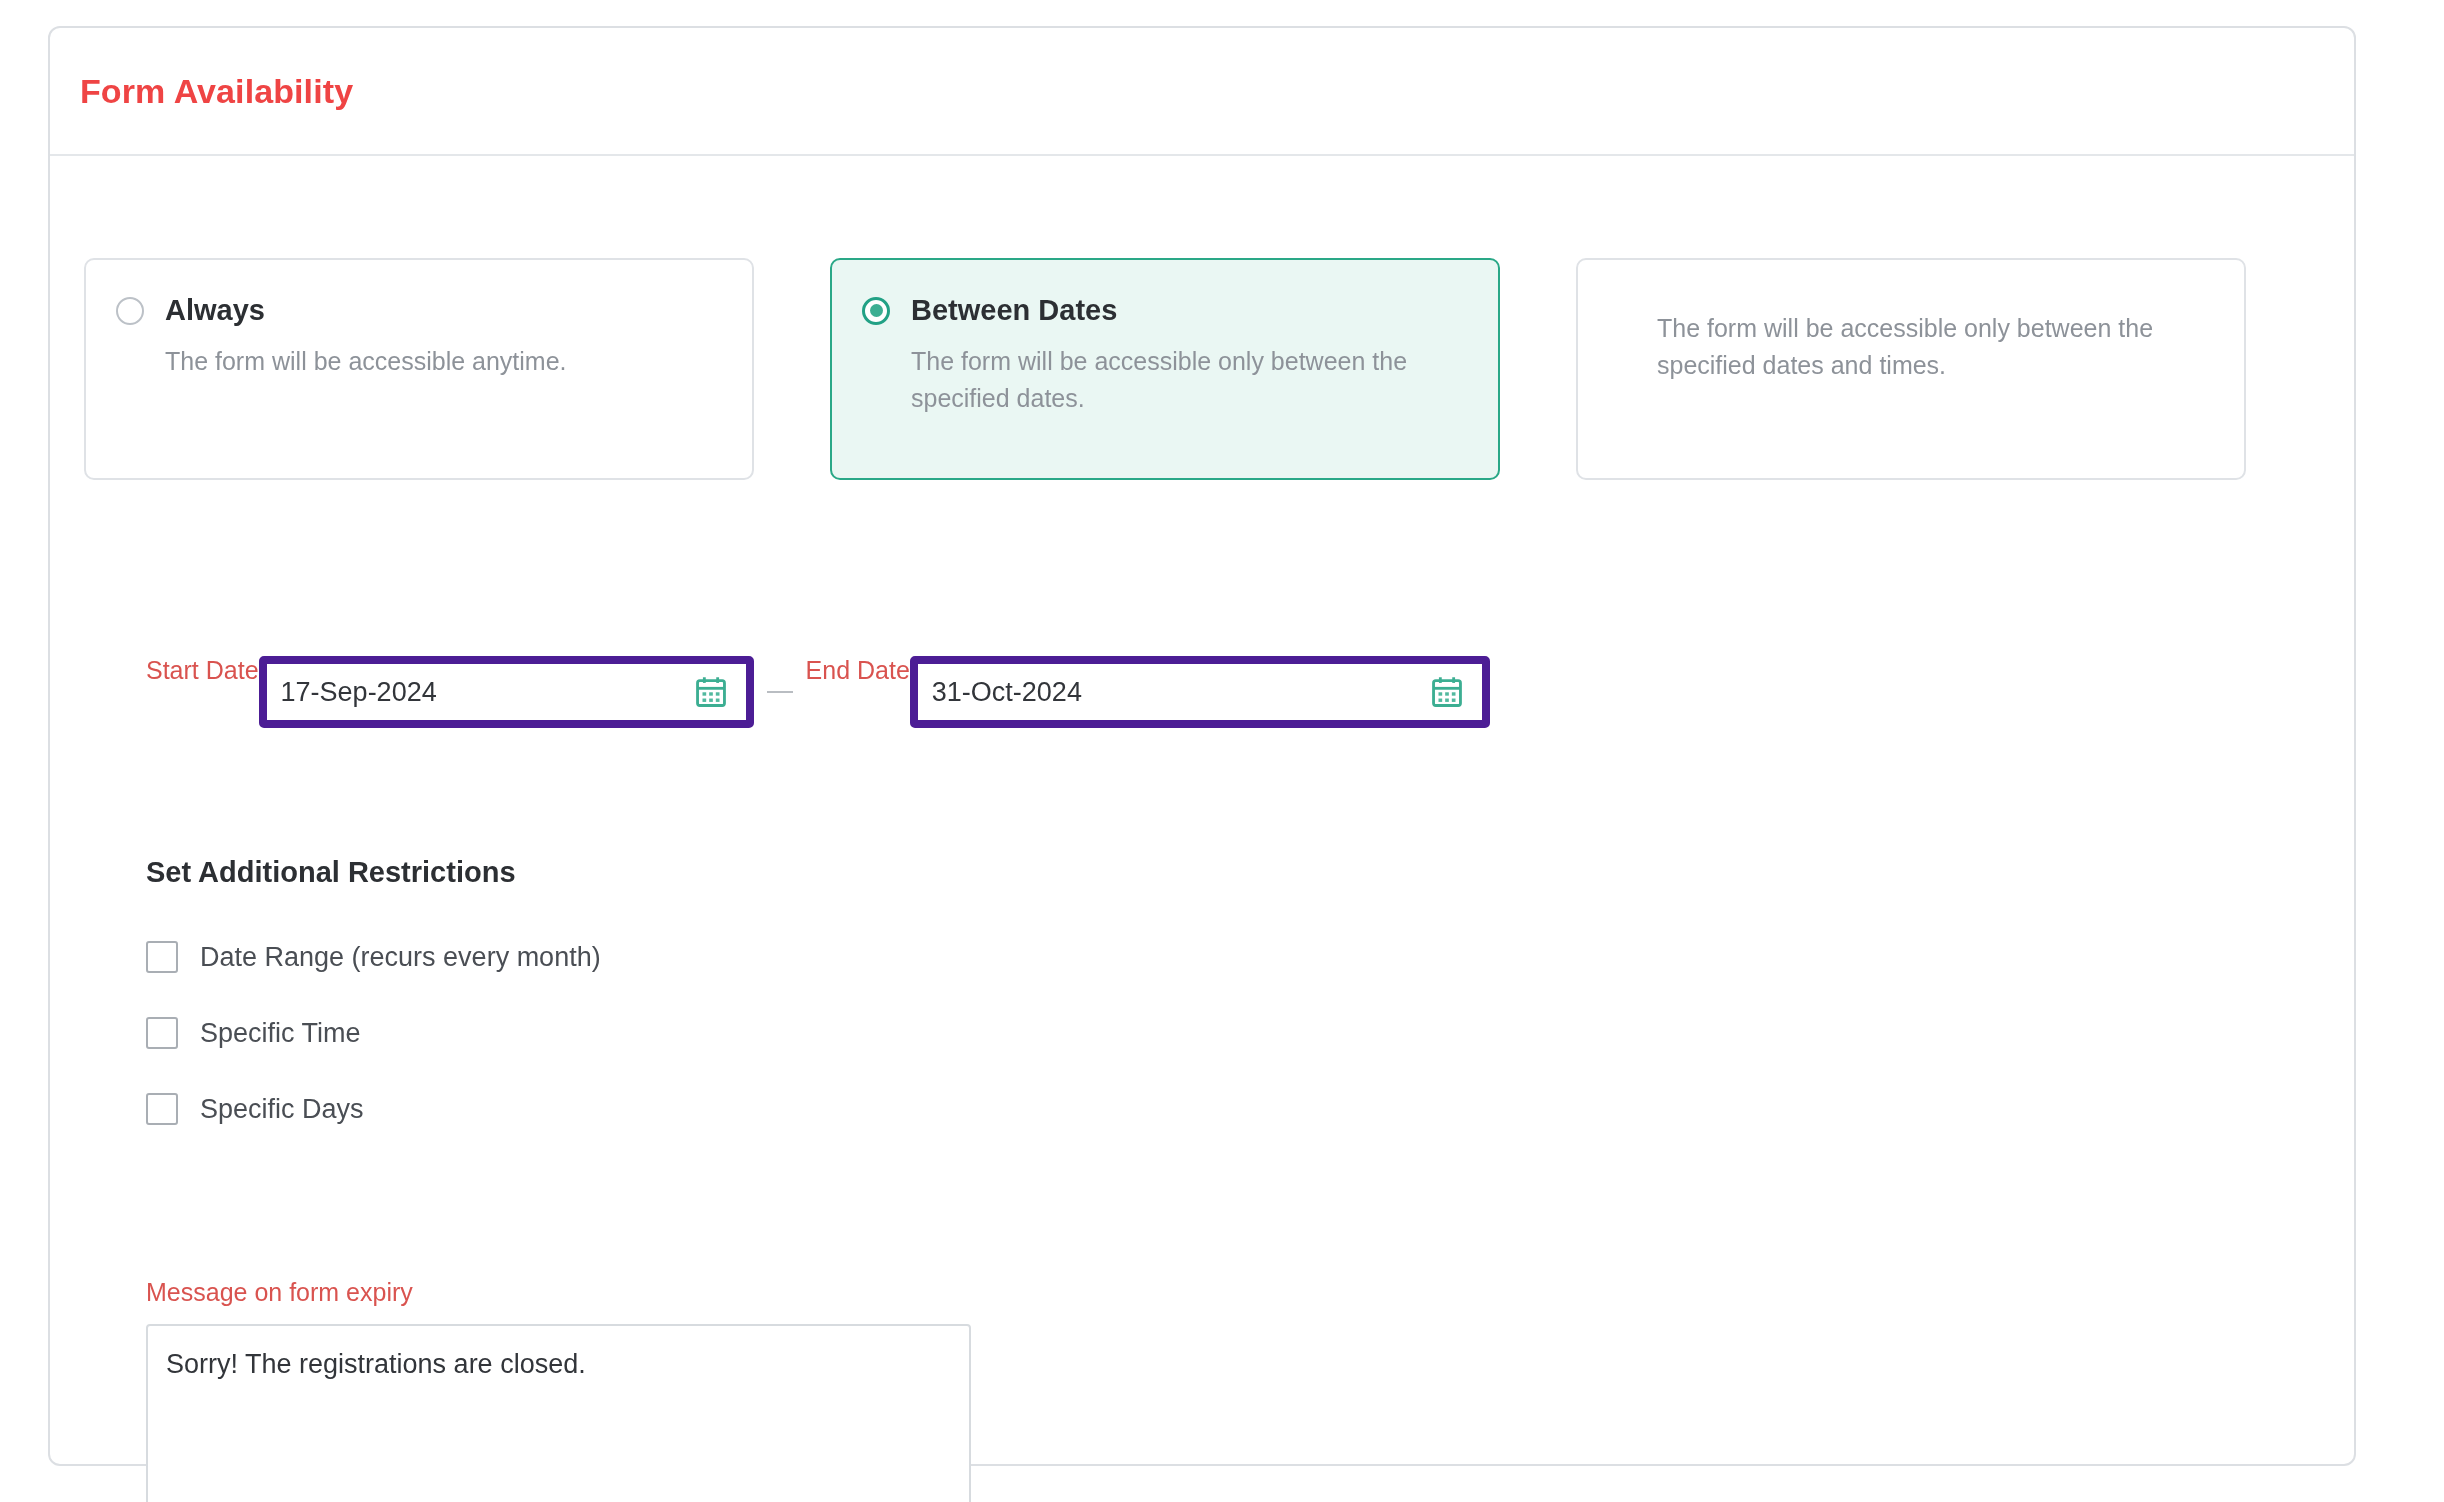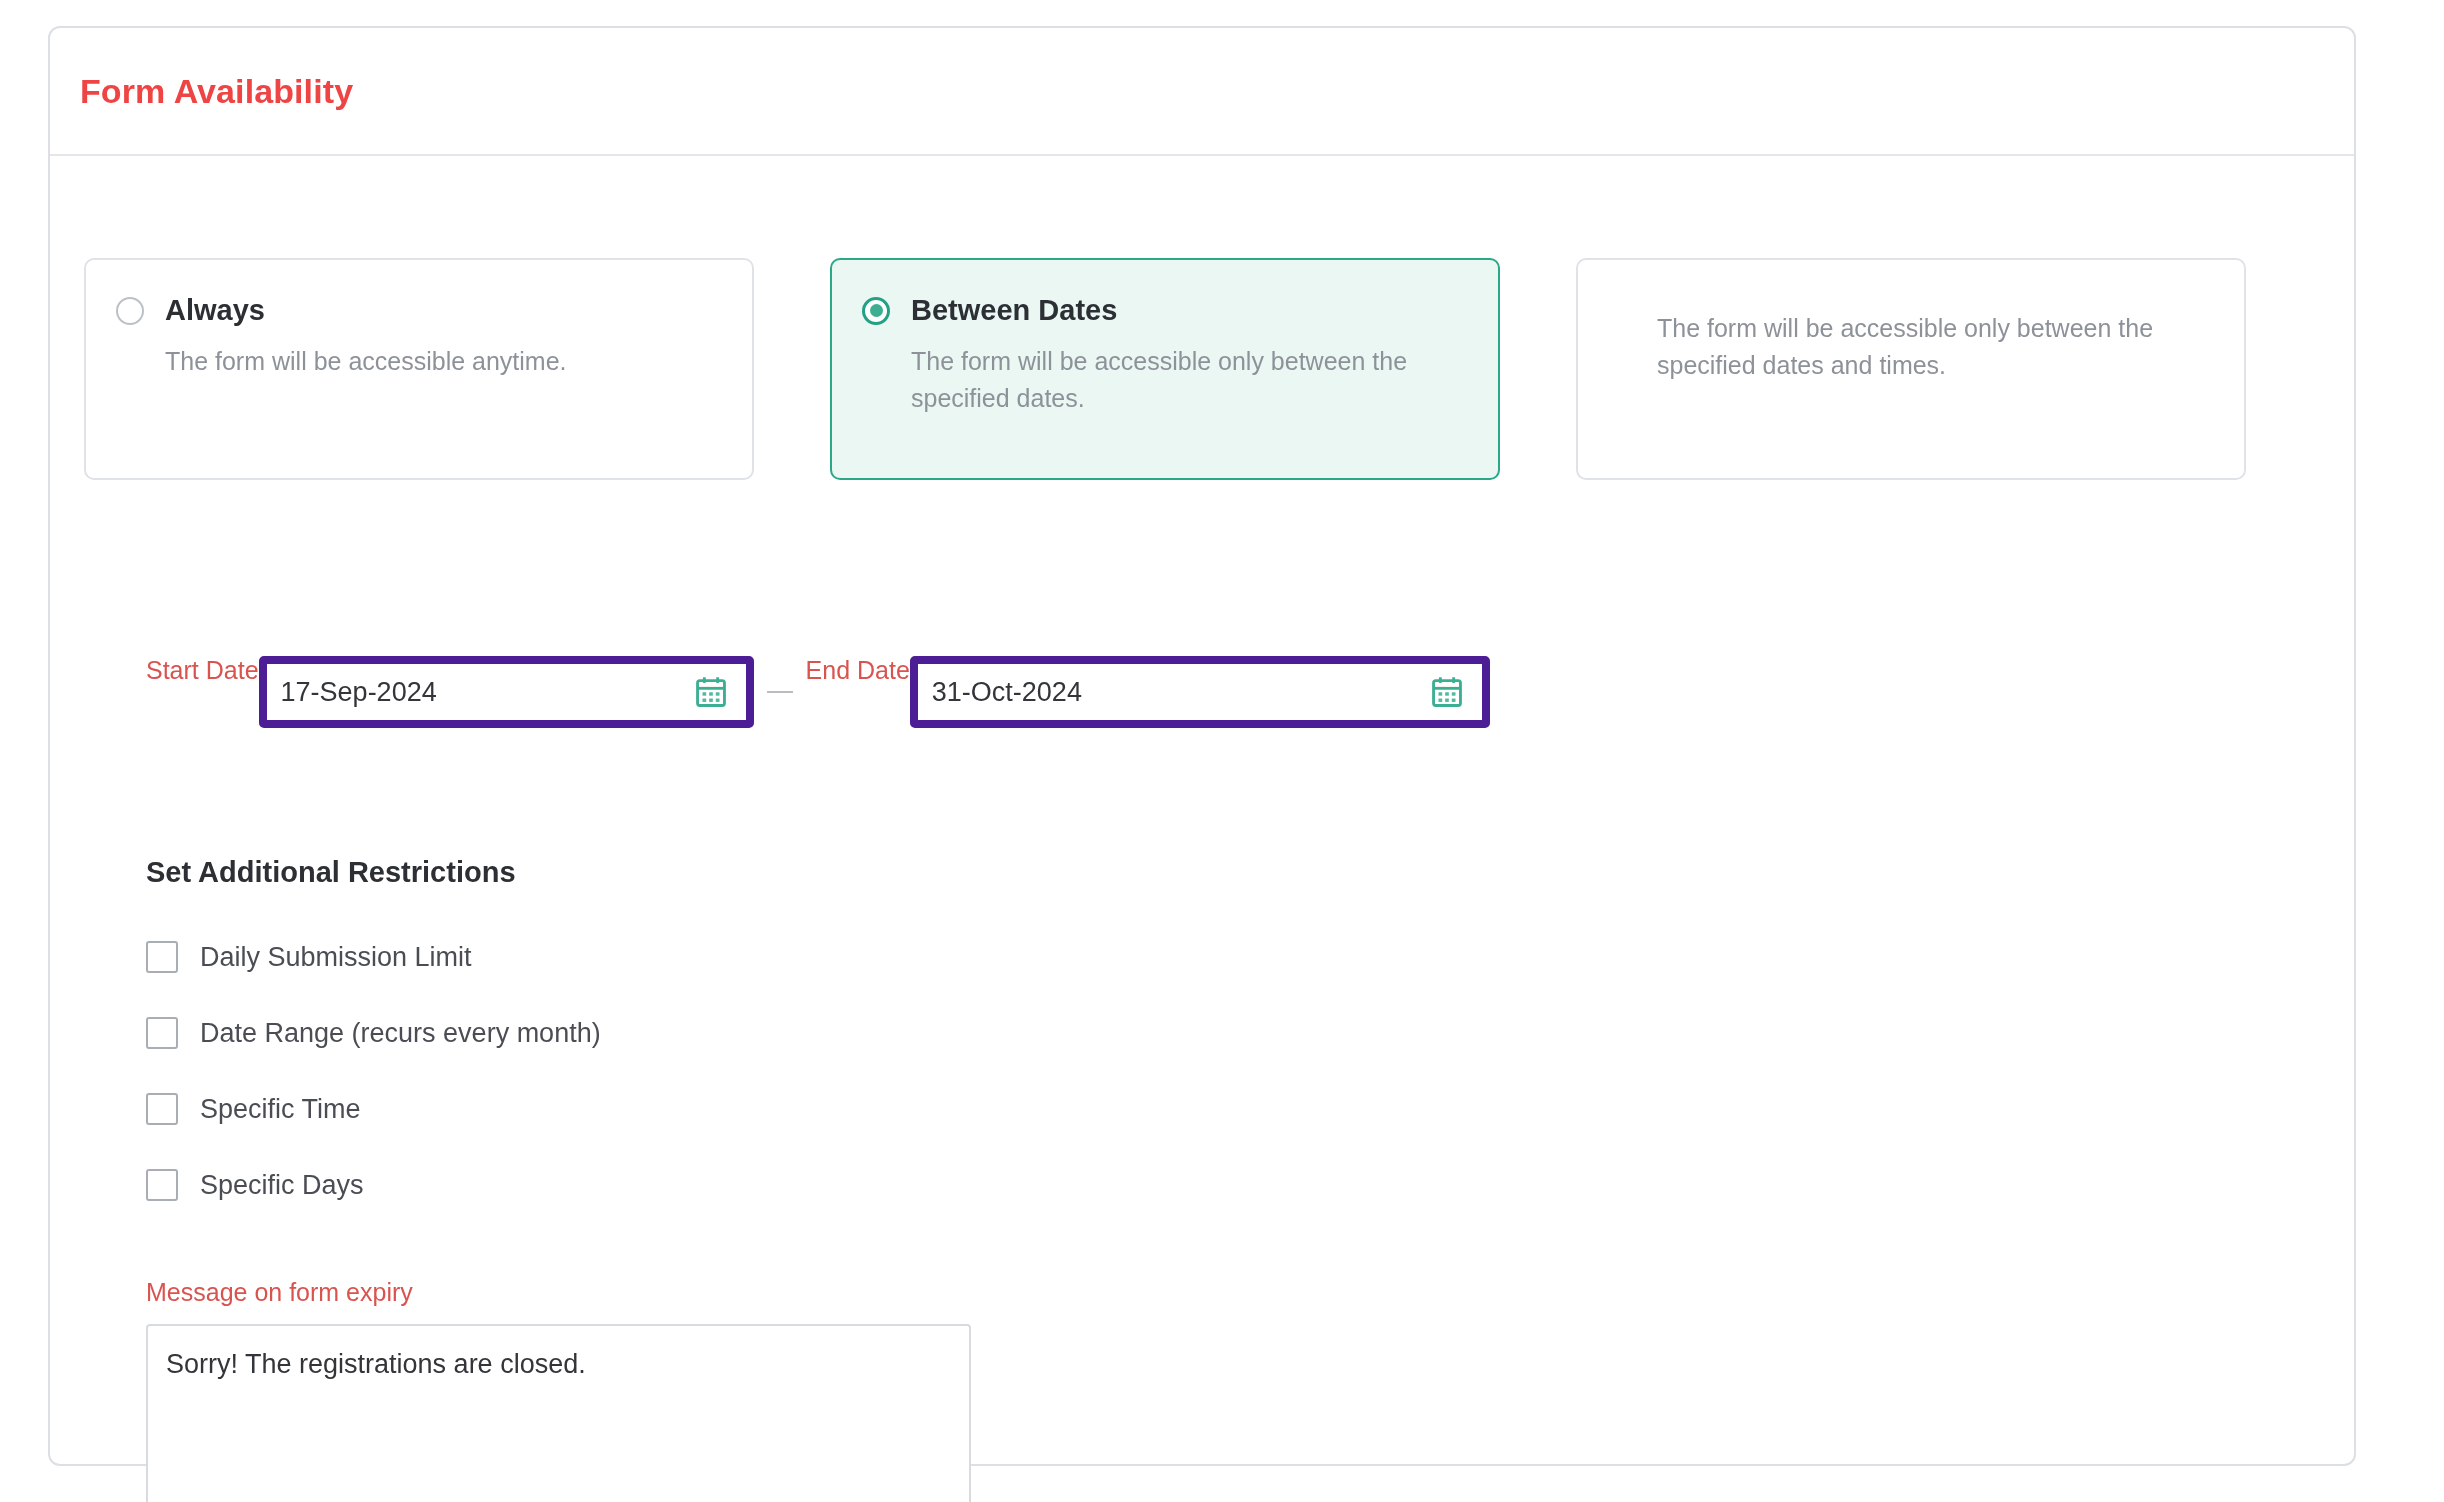--- a/index.html
+++ b/index.html
@@ -301,24 +301,20 @@
         </div>
       </div>
 
     </div>
 
     <div class="restrictions-title">Set Additional Restrictions</div>
 
     <div class="check-list">
       <div class="check-row">
         <span class="checkbox"></span>
-        <span class="check-label">Daily Submission Limit</span>
-      </div>
-      <div class="check-row">
-        <span class="checkbox"></span>
         <span class="check-label">Date Range (recurs every month)</span>
       </div>
       <div class="check-row">
         <span class="checkbox"></span>
         <span class="check-label">Specific Time</span>
       </div>
       <div class="check-row">
         <span class="checkbox"></span>
         <span class="check-label">Specific Days</span>
       </div>

